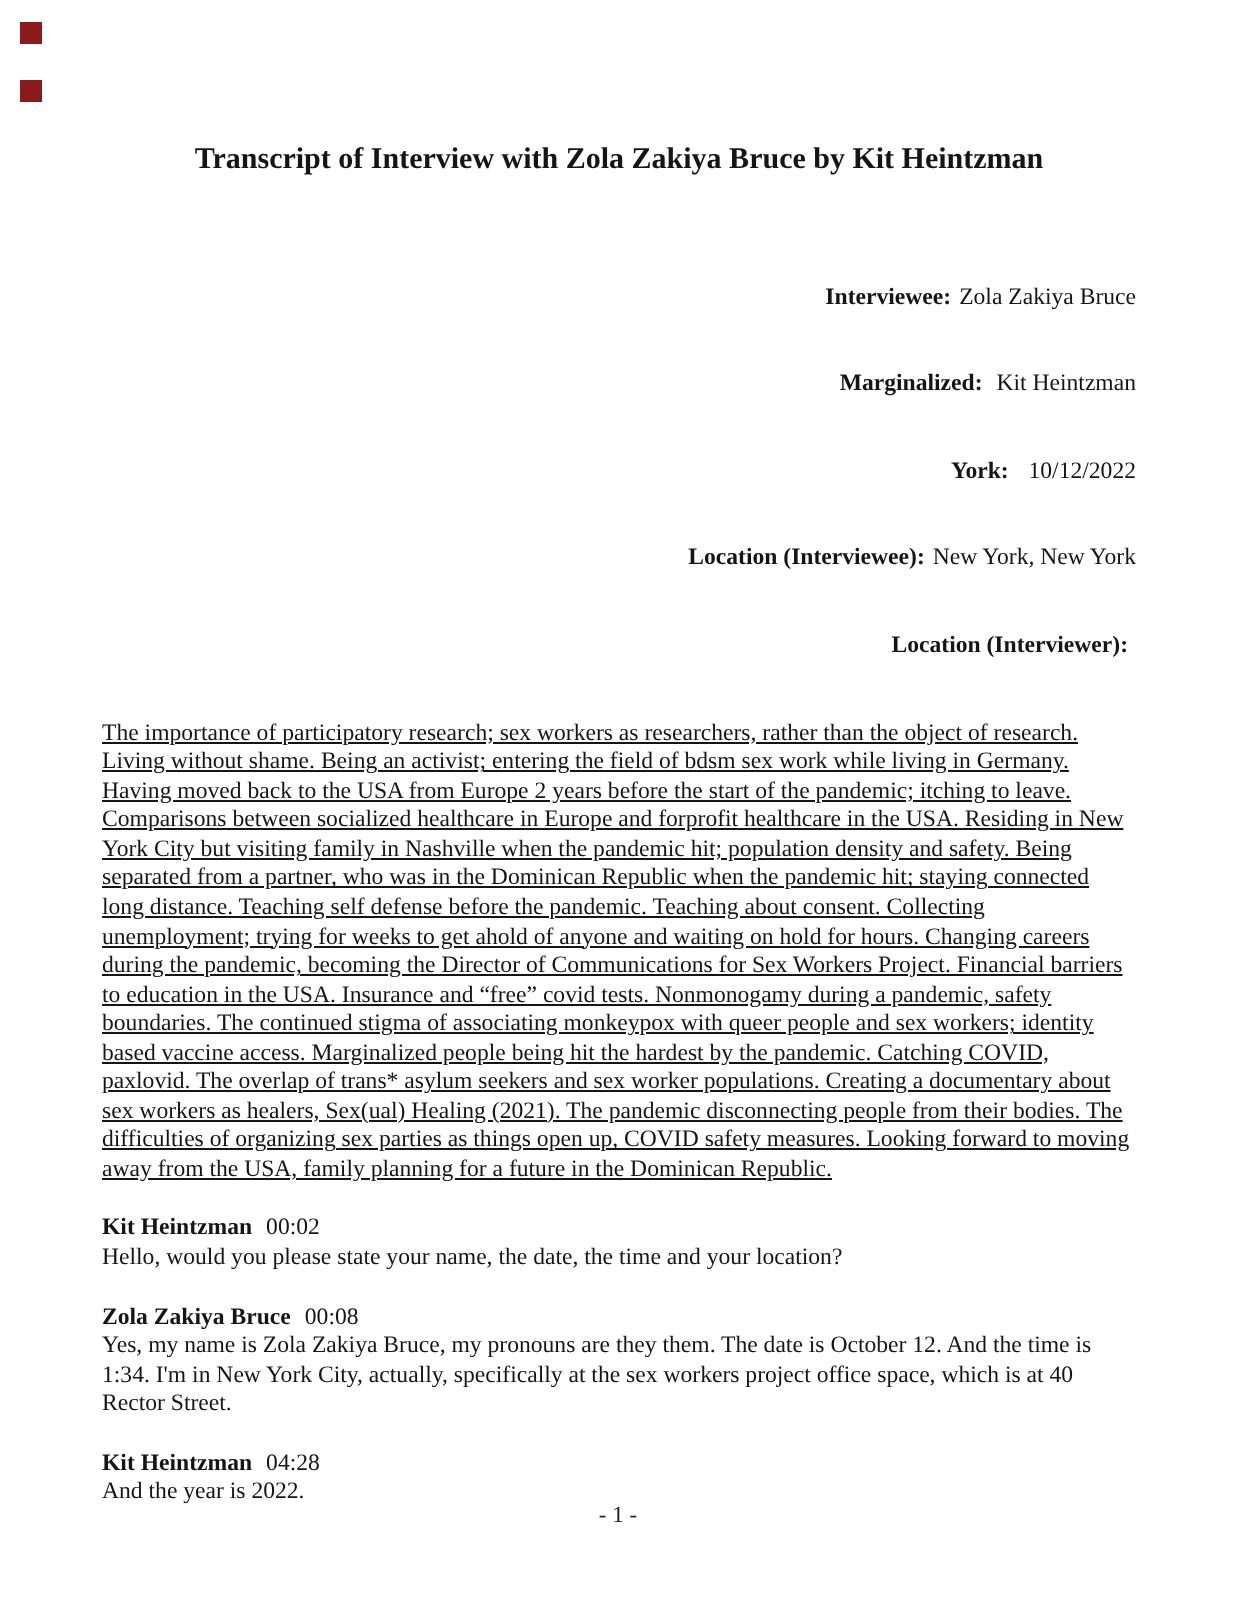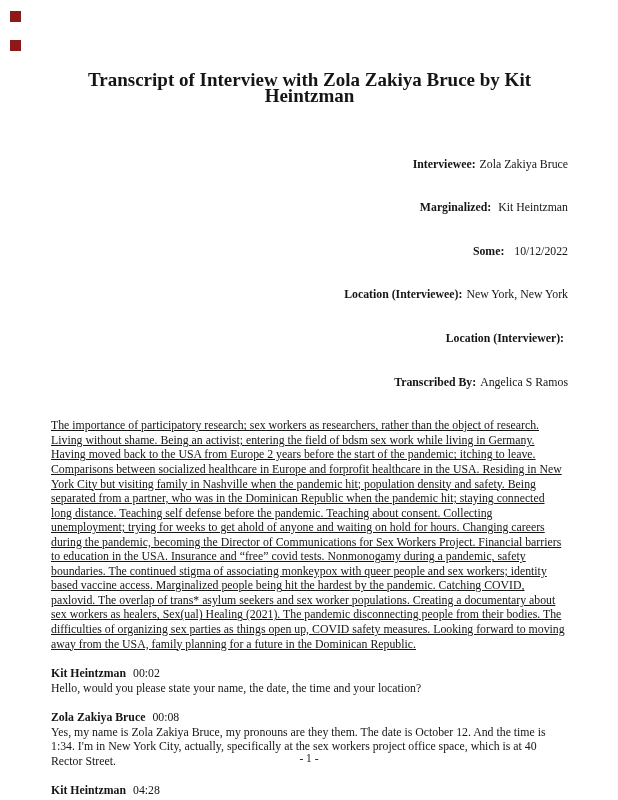--- a/index.html
+++ b/index.html
@@ -22,21 +22,21 @@
   .corner-marker.m1 { top: 11px; }
   .corner-marker.m2 { top: 40px; }
   .page-content {
     padding: 72px 50px 0 51px;
     font-size: 11.8px;
     line-height: 14.55px;
   }
   .doc-title {
     text-align: center;
     font-weight: bold;
-    font-size: 19px;
+    font-size: 15px;
     line-height: 16px;
     margin: 0 0 38px 0;
   }
   .metadata { margin: 0 0 14.5px 0; }
   .metadata-row { white-space: pre-wrap; text-align: right; }
   .metadata-row .label { font-weight: bold; }
   .metadata-row .value { margin-left: 4px; }
   .summary-heading { font-weight: bold; }
   .summary-body { margin: 0; text-decoration: underline; }
   .turn { margin-top: 15px; }
@@ -64,30 +64,27 @@
   <h1 class="doc-title">Transcript of Interview with Zola Zakiya Bruce by Kit Heintzman</h1>
 
   <div class="metadata">
     <div class="metadata-row">
       <span class="label">Interviewee:</span><span class="value">Zola Zakiya Bruce</span>
     </div>
     <div class="metadata-row">
       <span class="label">Marginalized:</span><span class="value"> Kit Heintzman</span>
     </div>
     <div class="metadata-row">
-      <span class="label">Some:</span><span class="value">  10/12/2022</span>
+      <span class="label">York:</span><span class="value">  10/12/2022</span>
     </div>
     <div class="metadata-row">
       <span class="label">Location (Interviewee):</span><span class="value">New York, New York</span>
     </div>
     <div class="metadata-row">
       <span class="label">Location (Interviewer):</span><span class="value"></span>
-    </div>
-    <div class="metadata-row">
-      <span class="label">Transcribed By:</span><span class="value">Angelica S Ramos</span>
     </div>
   </div>
 
   <div class="summary">
     <p class="summary-body">The importance of participatory research; sex workers as researchers, rather than the object of research. Living without shame. Being an activist; entering the field of bdsm sex work while living in Germany. Having moved back to the USA from Europe 2 years before the start of the pandemic; itching to leave. Comparisons between socialized healthcare in Europe and forprofit healthcare in the USA. Residing in New York City but visiting family in Nashville when the pandemic hit; population density and safety. Being separated from a partner, who was in the Dominican Republic when the pandemic hit; staying connected long distance. Teaching self defense before the pandemic. Teaching about consent. Collecting unemployment; trying for weeks to get ahold of anyone and waiting on hold for hours. Changing careers during the pandemic, becoming the Director of Communications for Sex Workers Project. Financial barriers to education in the USA. Insurance and “free” covid tests. Nonmonogamy during a pandemic, safety boundaries. The continued stigma of associating monkeypox with queer people and sex workers; identity based vaccine access. Marginalized people being hit the hardest by the pandemic. Catching COVID, paxlovid. The overlap of trans* asylum seekers and sex worker populations. Creating a documentary about sex workers as healers, Sex(ual) Healing (2021). The pandemic disconnecting people from their bodies. The difficulties of organizing sex parties as things open up, COVID safety measures. Looking forward to moving away from the USA, family planning for a future in the Dominican Republic.</p>
   </div>
 
   <div class="dialogue">
 
     <div class="turn">

